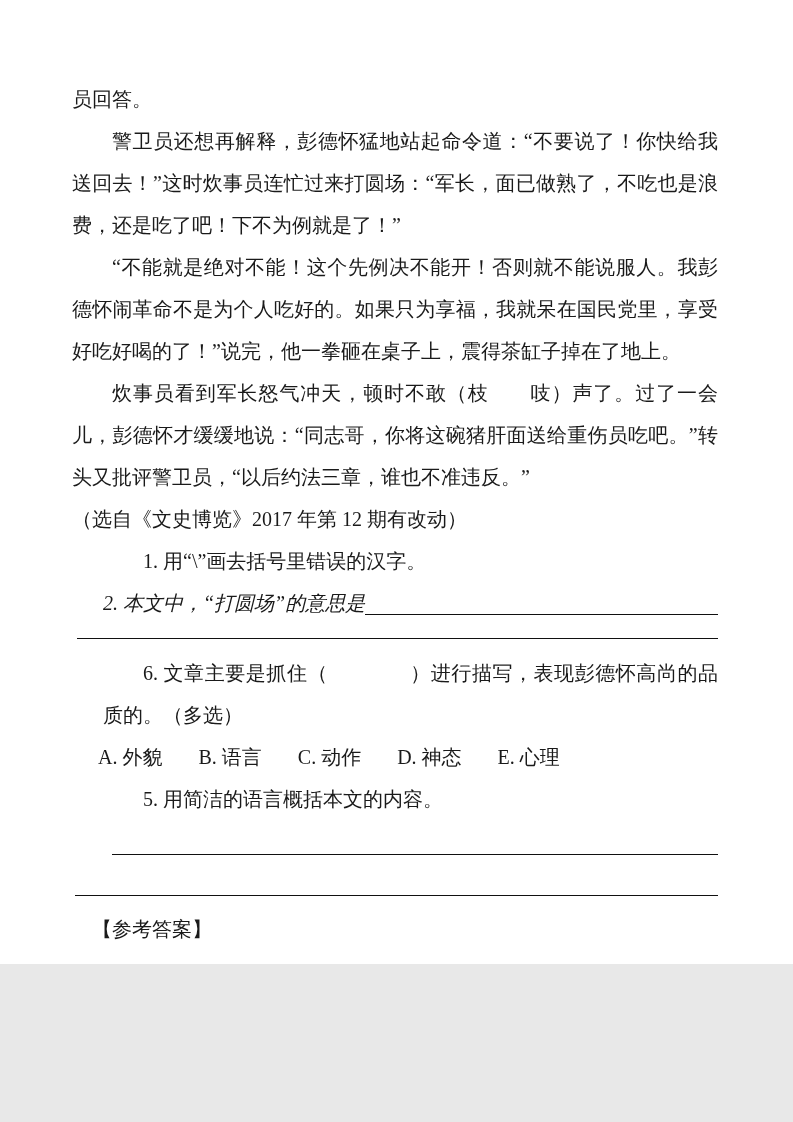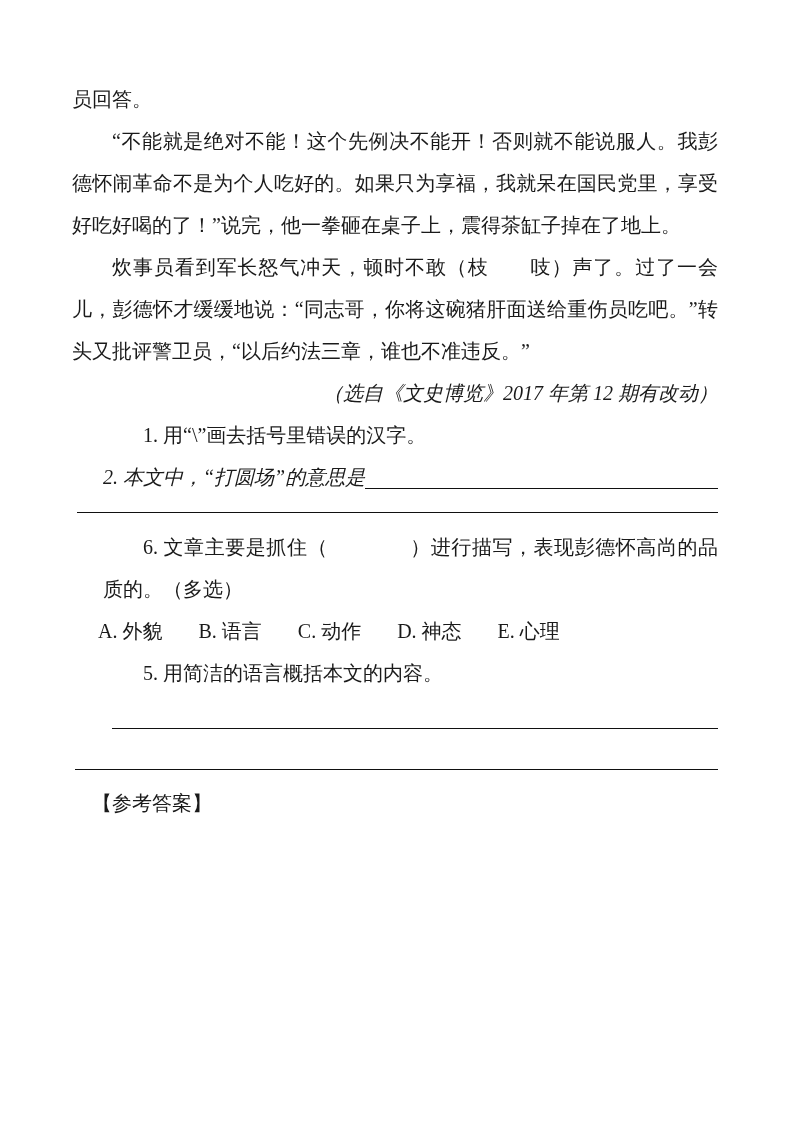--- a/index.html
+++ b/index.html
@@ -1,32 +1,32 @@
 <!DOCTYPE html>
 <html><head>
 <meta charset="utf-8">
 <style>
   html, body { margin: 0; padding: 0; background: #e8e8e8; }
   .doc {
     position: relative;
     width: 793px;
-    height: 1122px;
+    height: 964px;
     margin: 0 auto;
     background: #ffffff;
     box-sizing: border-box;
     padding: 78px 75px 12px 72px;
     font-family: "Liberation Serif", "DejaVu Serif", serif;
     color: #1a1a1a;
     font-size: 20px;
     line-height: 42px;
     overflow: hidden;
   }
   .doc p { margin: 0; text-align: justify; text-indent: 2em; }
   p.noindent { text-indent: 0; }
-  p.source { text-align: right; text-indent: 0; font-style: italic; }
+  p.source { text-indent: 0; }
   .q { text-indent: 0; padding-left: 31px; }
   .qline {
     display: flex;
     align-items: flex-start;
     padding-left: 31px;
     line-height: 42px;
   }
   .qline .qlabel { white-space: nowrap; font-style: italic; }
   .blank {
     flex: 1;
@@ -41,20 +41,21 @@
   .options { display: flex; gap: 36px; padding-left: 26px; line-height: 42px; }
   .answers-header { margin-top: 12px; padding-left: 20px; line-height: 42px; font-family: Liberation Serif, serif; }
 </style>
 </head>
 <body>
 
 <div class="doc">
 
   <div>
     <p class="noindent">员回答。</p>
+    <p>警卫员还想再解释，彭德怀猛地站起命令道：“不要说了！你快给我送回去！”这时炊事员连忙过来打圆场：“军长，面已做熟了，不吃也是浪费，还是吃了吧！下不为例就是了！”</p>
     <p>“不能就是绝对不能！这个先例决不能开！否则就不能说服人。我彭德怀闹革命不是为个人吃好的。如果只为享福，我就呆在国民党里，享受好吃好喝的了！”说完，他一拳砸在桌子上，震得茶缸子掉在了地上。</p>
     <p>炊事员看到军长怒气冲天，顿时不敢（枝　　吱）声了。过了一会儿，彭德怀才缓缓地说：“同志哥，你将这碗猪肝面送给重伤员吃吧。”转头又批评警卫员，“以后约法三章，谁也不准违反。”</p>
     <p class="source">（选自《文史博览》2017 年第 12 期有改动）</p>
   </div>
 
   <div>
     <p class="q">1. 用“\”画去括号里错误的汉字。</p>
 
     <div class="qline">
       <span class="qlabel">2. 本文中，“打圆场”的意思是</span>

